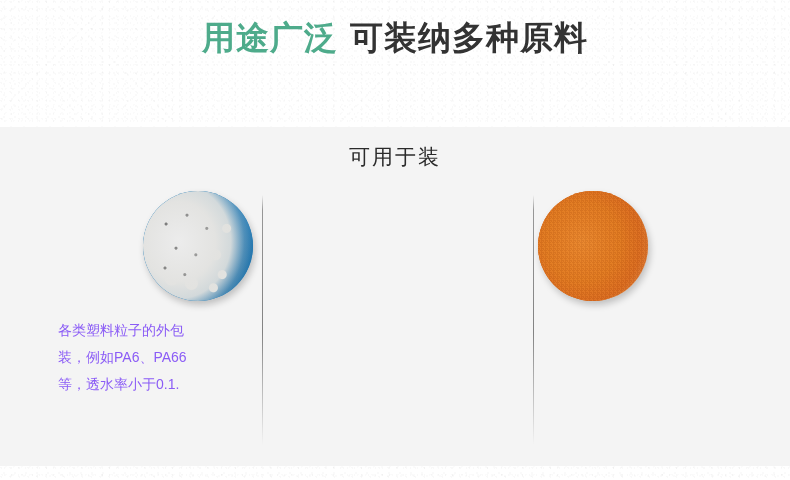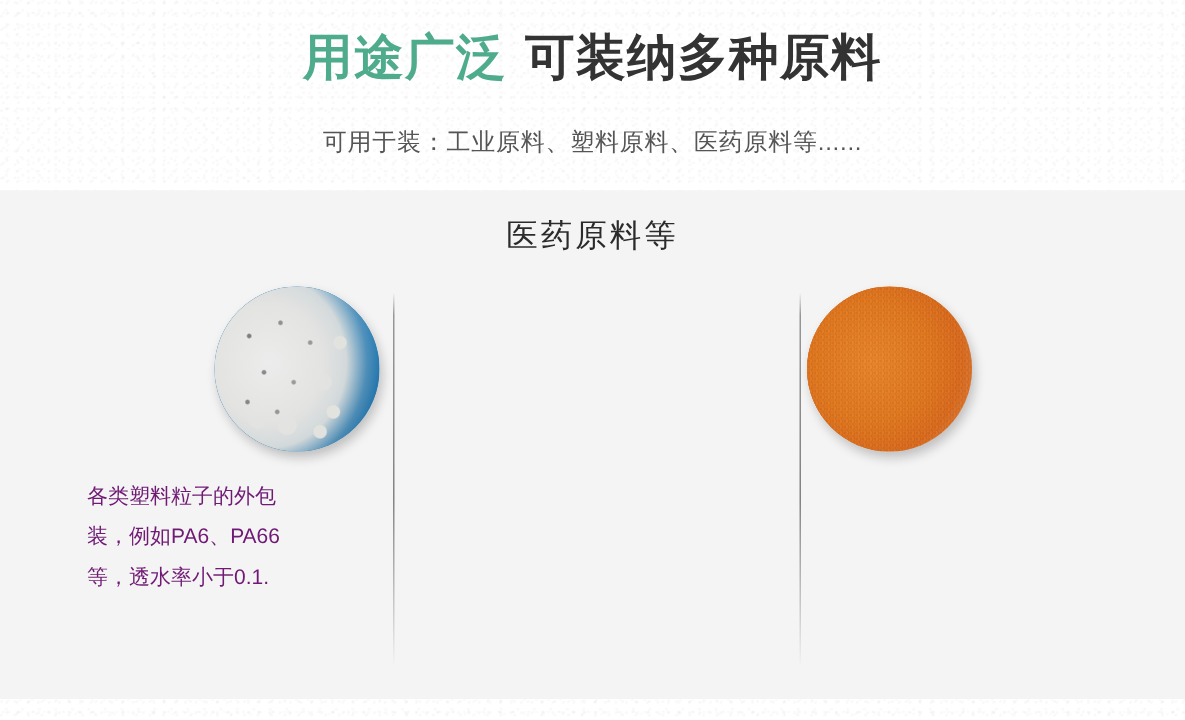--- a/index.html
+++ b/index.html
@@ -223,21 +223,21 @@
 
   .col-text {
     position: absolute;
     top: 136px;
     left: 0;
     width: 100%;
     padding: 0 8px;
     box-sizing: border-box;
     font-size: 14px;
     line-height: 27px;
-    color: #701a75;
+    color: #8b5cf6;
     text-align: left;
   }
   .col-text span {
     display: inline-block;
     width: 152px;
   }
   .col.c1 .col-text { padding-left: 58px; }
   .col.c2 .col-text { padding-left: 48px; }
   .col.c3 .col-text { padding-left: 50px; }
 
@@ -252,25 +252,24 @@
 </style>
 </head>
 <body>
 
 <div class="page">
 
   <div class="header paper">
     <div class="title-row">
       <span class="title-accent">用途广泛</span><span class="title-main">可装纳多种原料</span>
     </div>
-    <div class="subtitle">可用于装：工业原料、塑料原料、医药原料等......</div>
   </div>
 
   <div class="panel">
-    <div class="section-title">医药原料等</div>
+    <div class="section-title">可用于装</div>
 
     <div class="columns">
 
       <div class="col c1">
         <div class="circle-wrap">
           <div class="circle">
             <div class="img-pellets"></div>
           </div>
         </div>
         <div class="col-text"><span>各类塑料粒子的外包装，例如PA6、PA66等，透水率小于0.1.</span></div>

